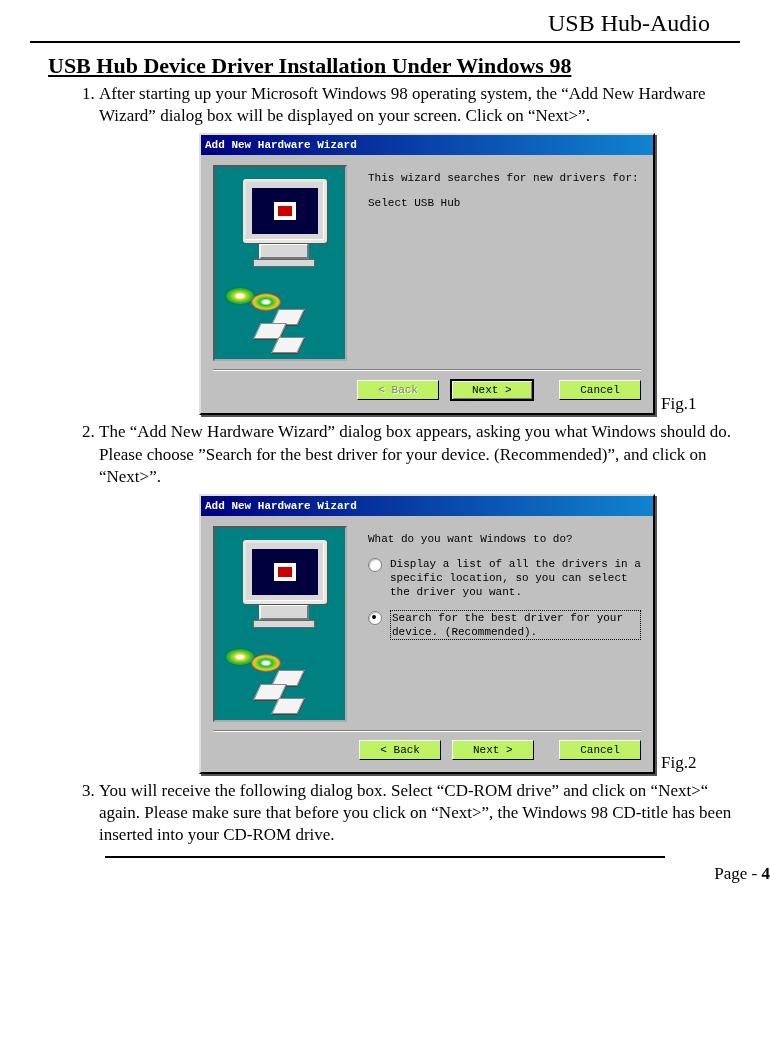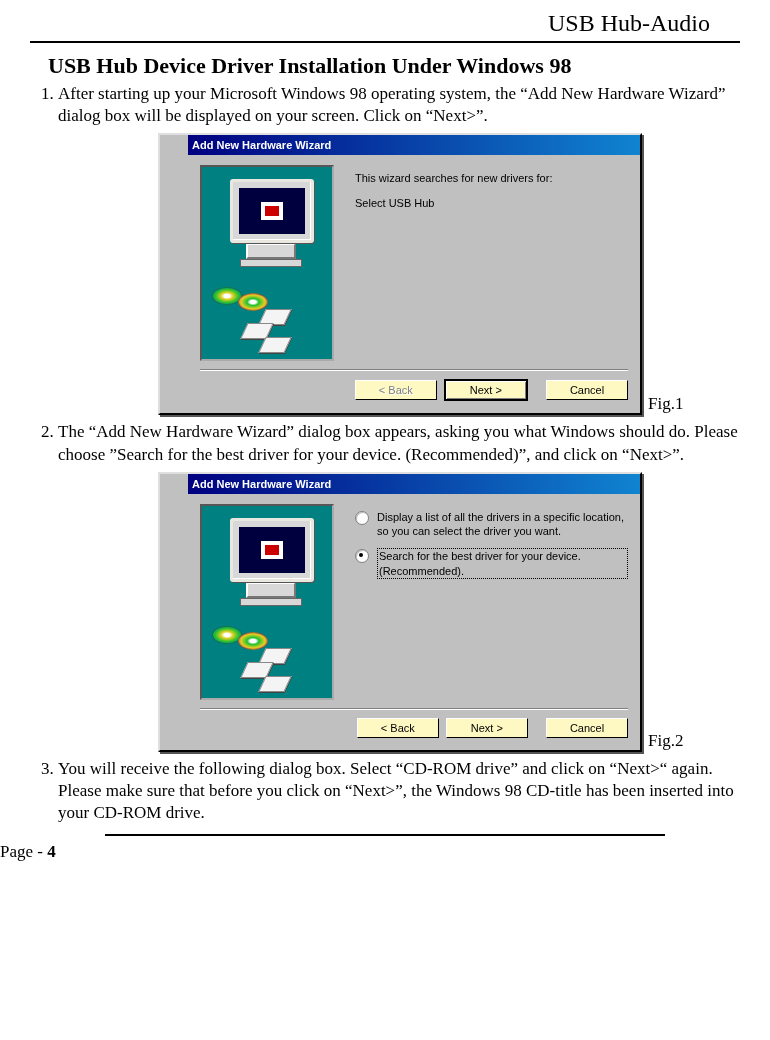--- a/index.html
+++ b/index.html
@@ -20,57 +20,58 @@
     padding-right: 30px;
     padding-bottom: 4px;
   }
   .rule {
     border-top: 2px solid #000;
     margin-bottom: 10px;
   }
   .section-title {
     font-weight: bold;
     font-size: 22px;
+    text-decoration: underline;
     margin-left: 18px;
     margin-bottom: 4px;
   }
   ol.steps {
     margin: 0;
     padding-left: 28px;
   }
   ol.steps > li {
     margin-bottom: 0px;
     line-height: 1.3;
+    margin-left: 41px;
   }
   .step-text {
     padding-left: 0;
   }
   .fig-wrap {
     margin: 6px 0 6px 100px;
   }
   .fig-inline {
     display: flex;
     align-items: flex-end;
     gap: 6px;
   }
   .fig-label {
   }
   
   .w98-dialog {
     width: 452px;
-    font-family: Liberation Sans, sans-serif;
+    font-family: Liberation Mono, monospace;
     font-size: 11px;
     color: #000;
     background: #c0c0c0;
     border-top: 2px solid #dfdfdf;
     border-left: 2px solid #dfdfdf;
     border-right: 2px solid #000;
     border-bottom: 2px solid #000;
     box-shadow: 2px 2px 0 #555;
-    padding-left: 28px;
   }
   .w98-titlebar {
     background: linear-gradient(to right, #000080, #1084d0);
     color: #fff;
     font-weight: bold;
     padding: 2px 4px;
     font-size: 11px;
     height: 16px;
     line-height: 16px;
   }
@@ -166,21 +167,21 @@
   }
   .w98-buttons {
     text-align: right;
     padding: 8px 12px 12px 12px;
   }
   .w98-btn {
     display: inline-block;
     min-width: 68px;
     padding: 2px 6px;
     margin-left: 4px;
-    background: #fef9c3;
+    background: #bef264;
     border-top: 1px solid #fff;
     border-left: 1px solid #fff;
     border-right: 1px solid #000;
     border-bottom: 1px solid #000;
     text-align: center;
     font-size: 11px;
     color:#000;
   }
   .w98-btn.default {
     border: 2px solid #000;
@@ -206,21 +207,21 @@
   .radio-label {
     line-height:1.3;
   }
   .dotted-select {
     border:1px dotted #000;
     padding: 0 1px;
     display:inline-block;
   }
   .footer {
     margin-top: 4px;
-    text-align: left;
+    text-align: right;
     font-size: 17px;
     padding-bottom: 20px;
   }
   .footer .num { font-weight: bold; }
   .footer-rule {
     width: 560px;
     border-top: 2px solid #000;
     margin: 10px auto 6px auto;
   }
 </style>
@@ -295,20 +296,21 @@
                   <div class="monitor-stand"></div>
                   <div class="monitor-base"></div>
                 </div>
                 <div class="disc disc1"></div>
                 <div class="disc disc2"></div>
                 <div class="card card1"></div>
                 <div class="card card2"></div>
                 <div class="card card3"></div>
               </div>
               <div class="w98-right">
+                <p>What do you want Windows to do?</p>
                 <div class="radio-row">
                   <span class="radio-dot"></span>
                   <span class="radio-label">Display a list of all the drivers in a specific location, so you can select the driver you want.</span>
                 </div>
                 <div class="radio-row">
                   <span class="radio-dot checked"></span>
                   <span class="radio-label dotted-select">Search for the best driver for your device. (Recommended).</span>
                 </div>
               </div>
             </div>

